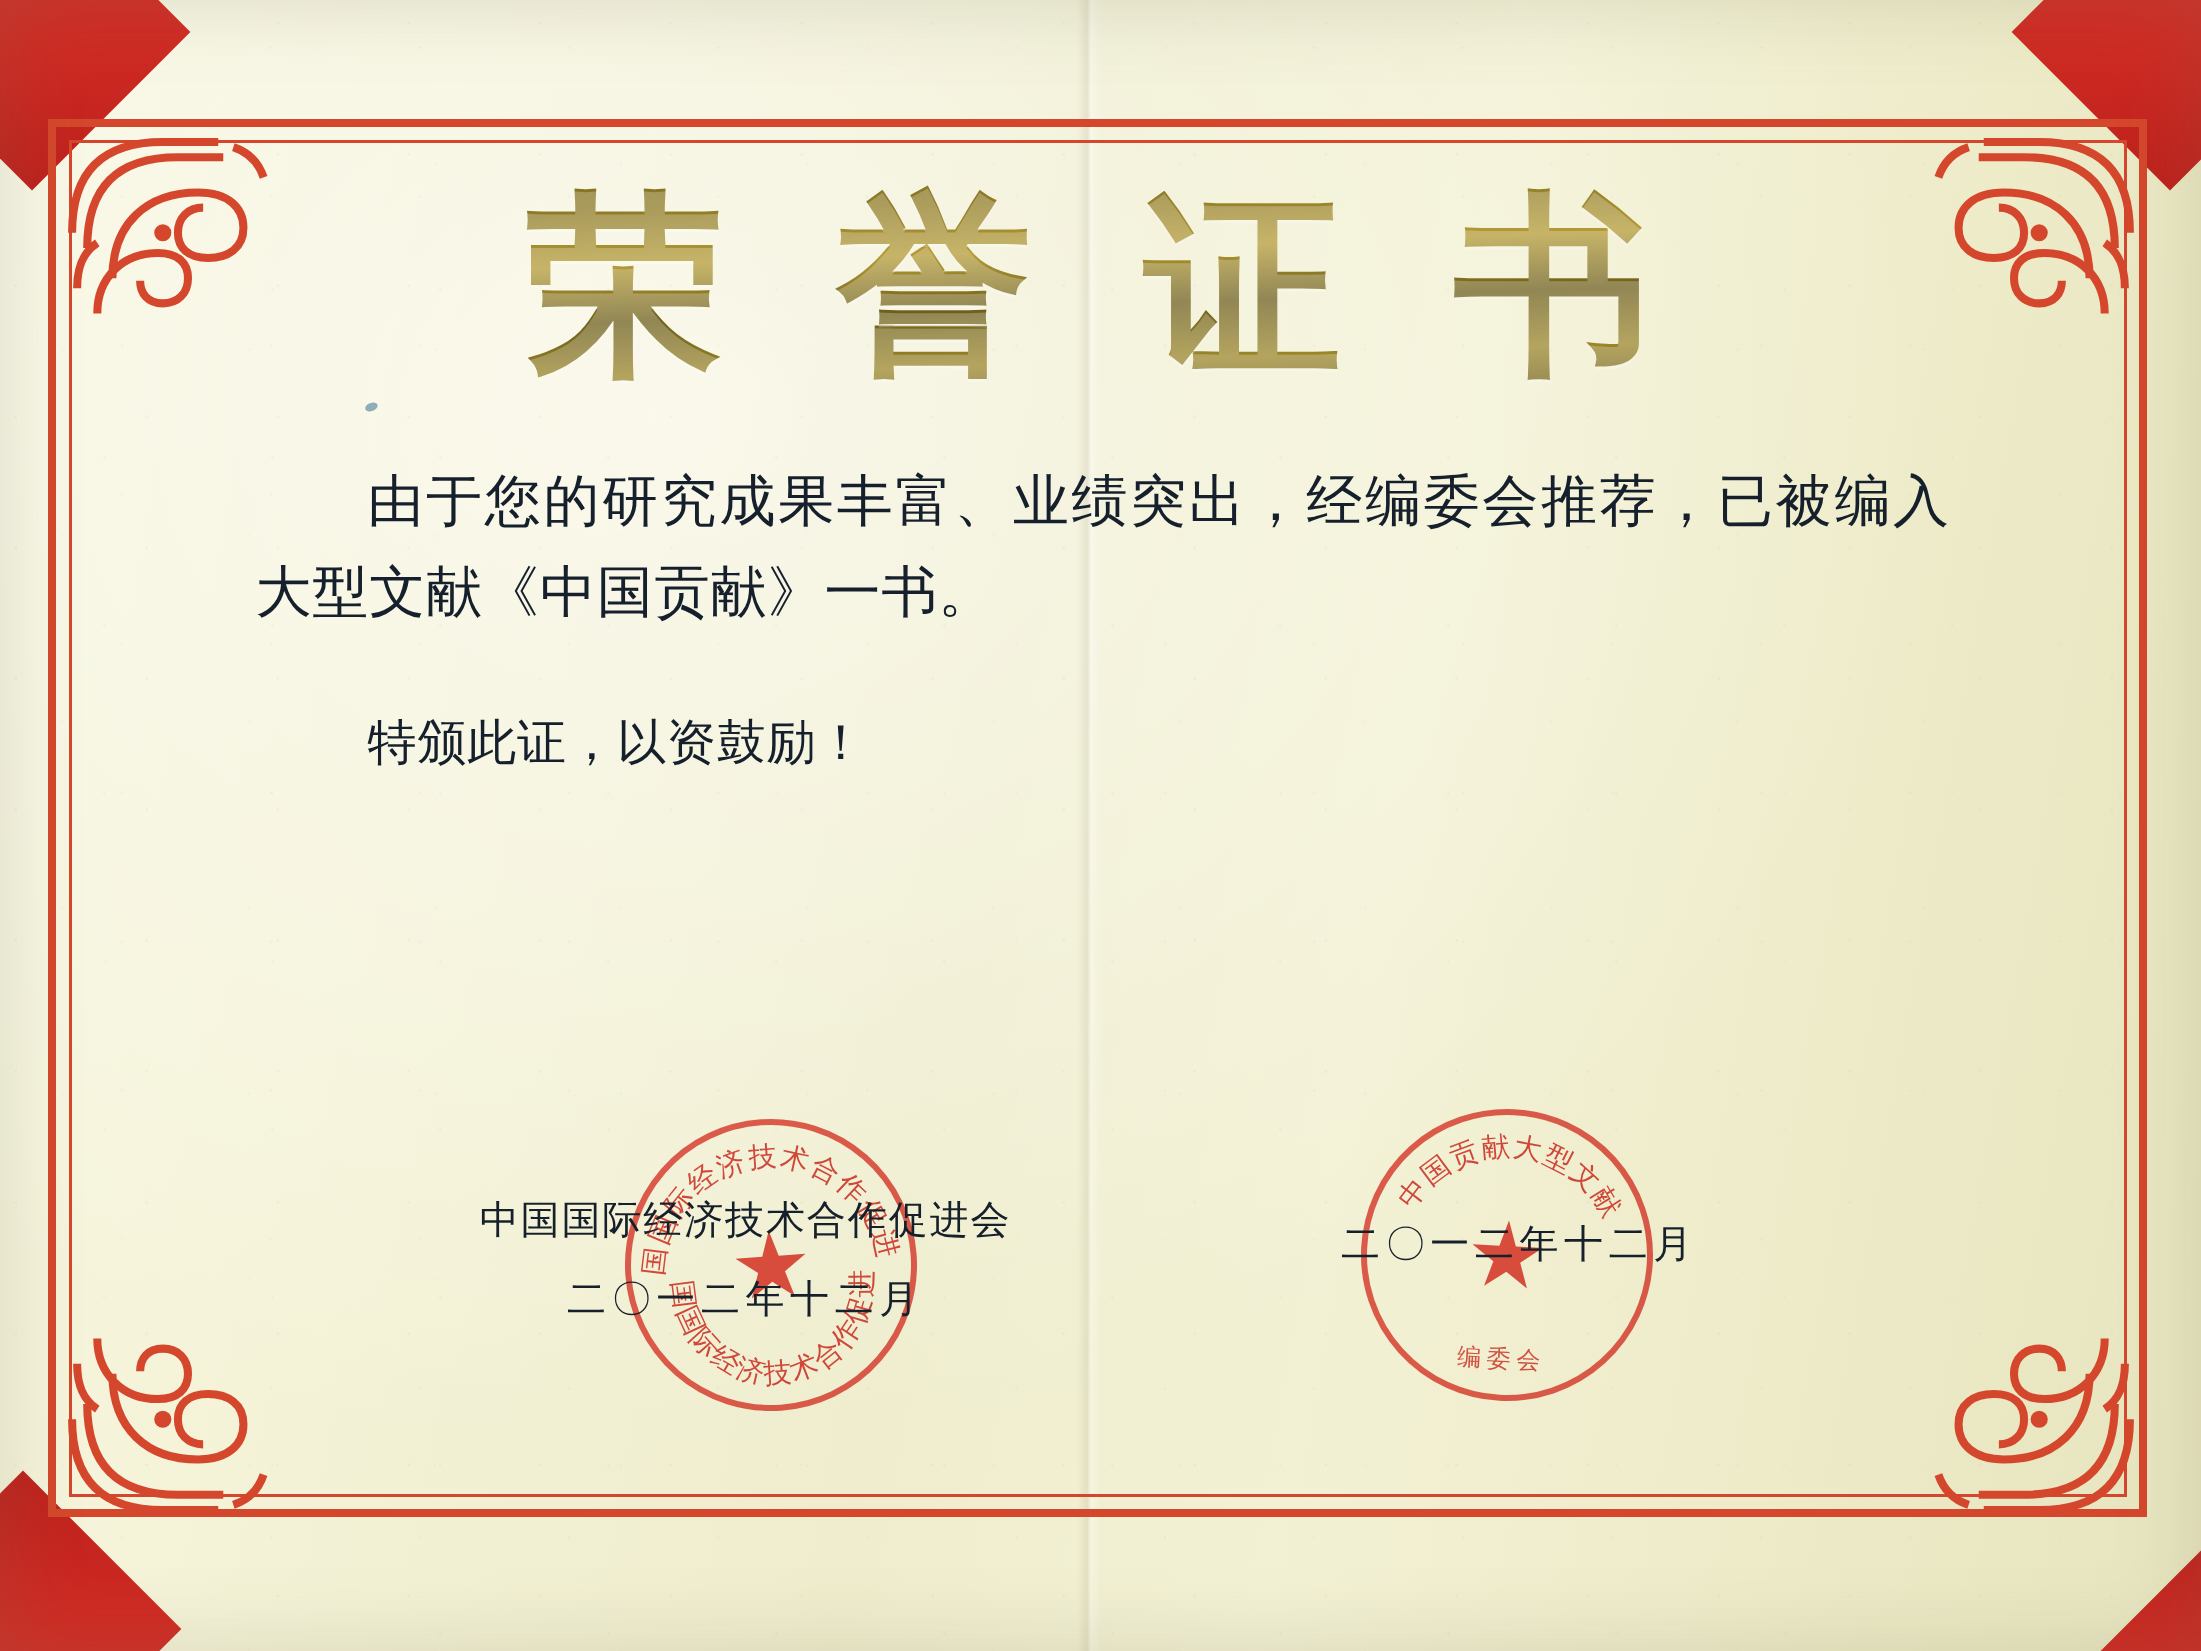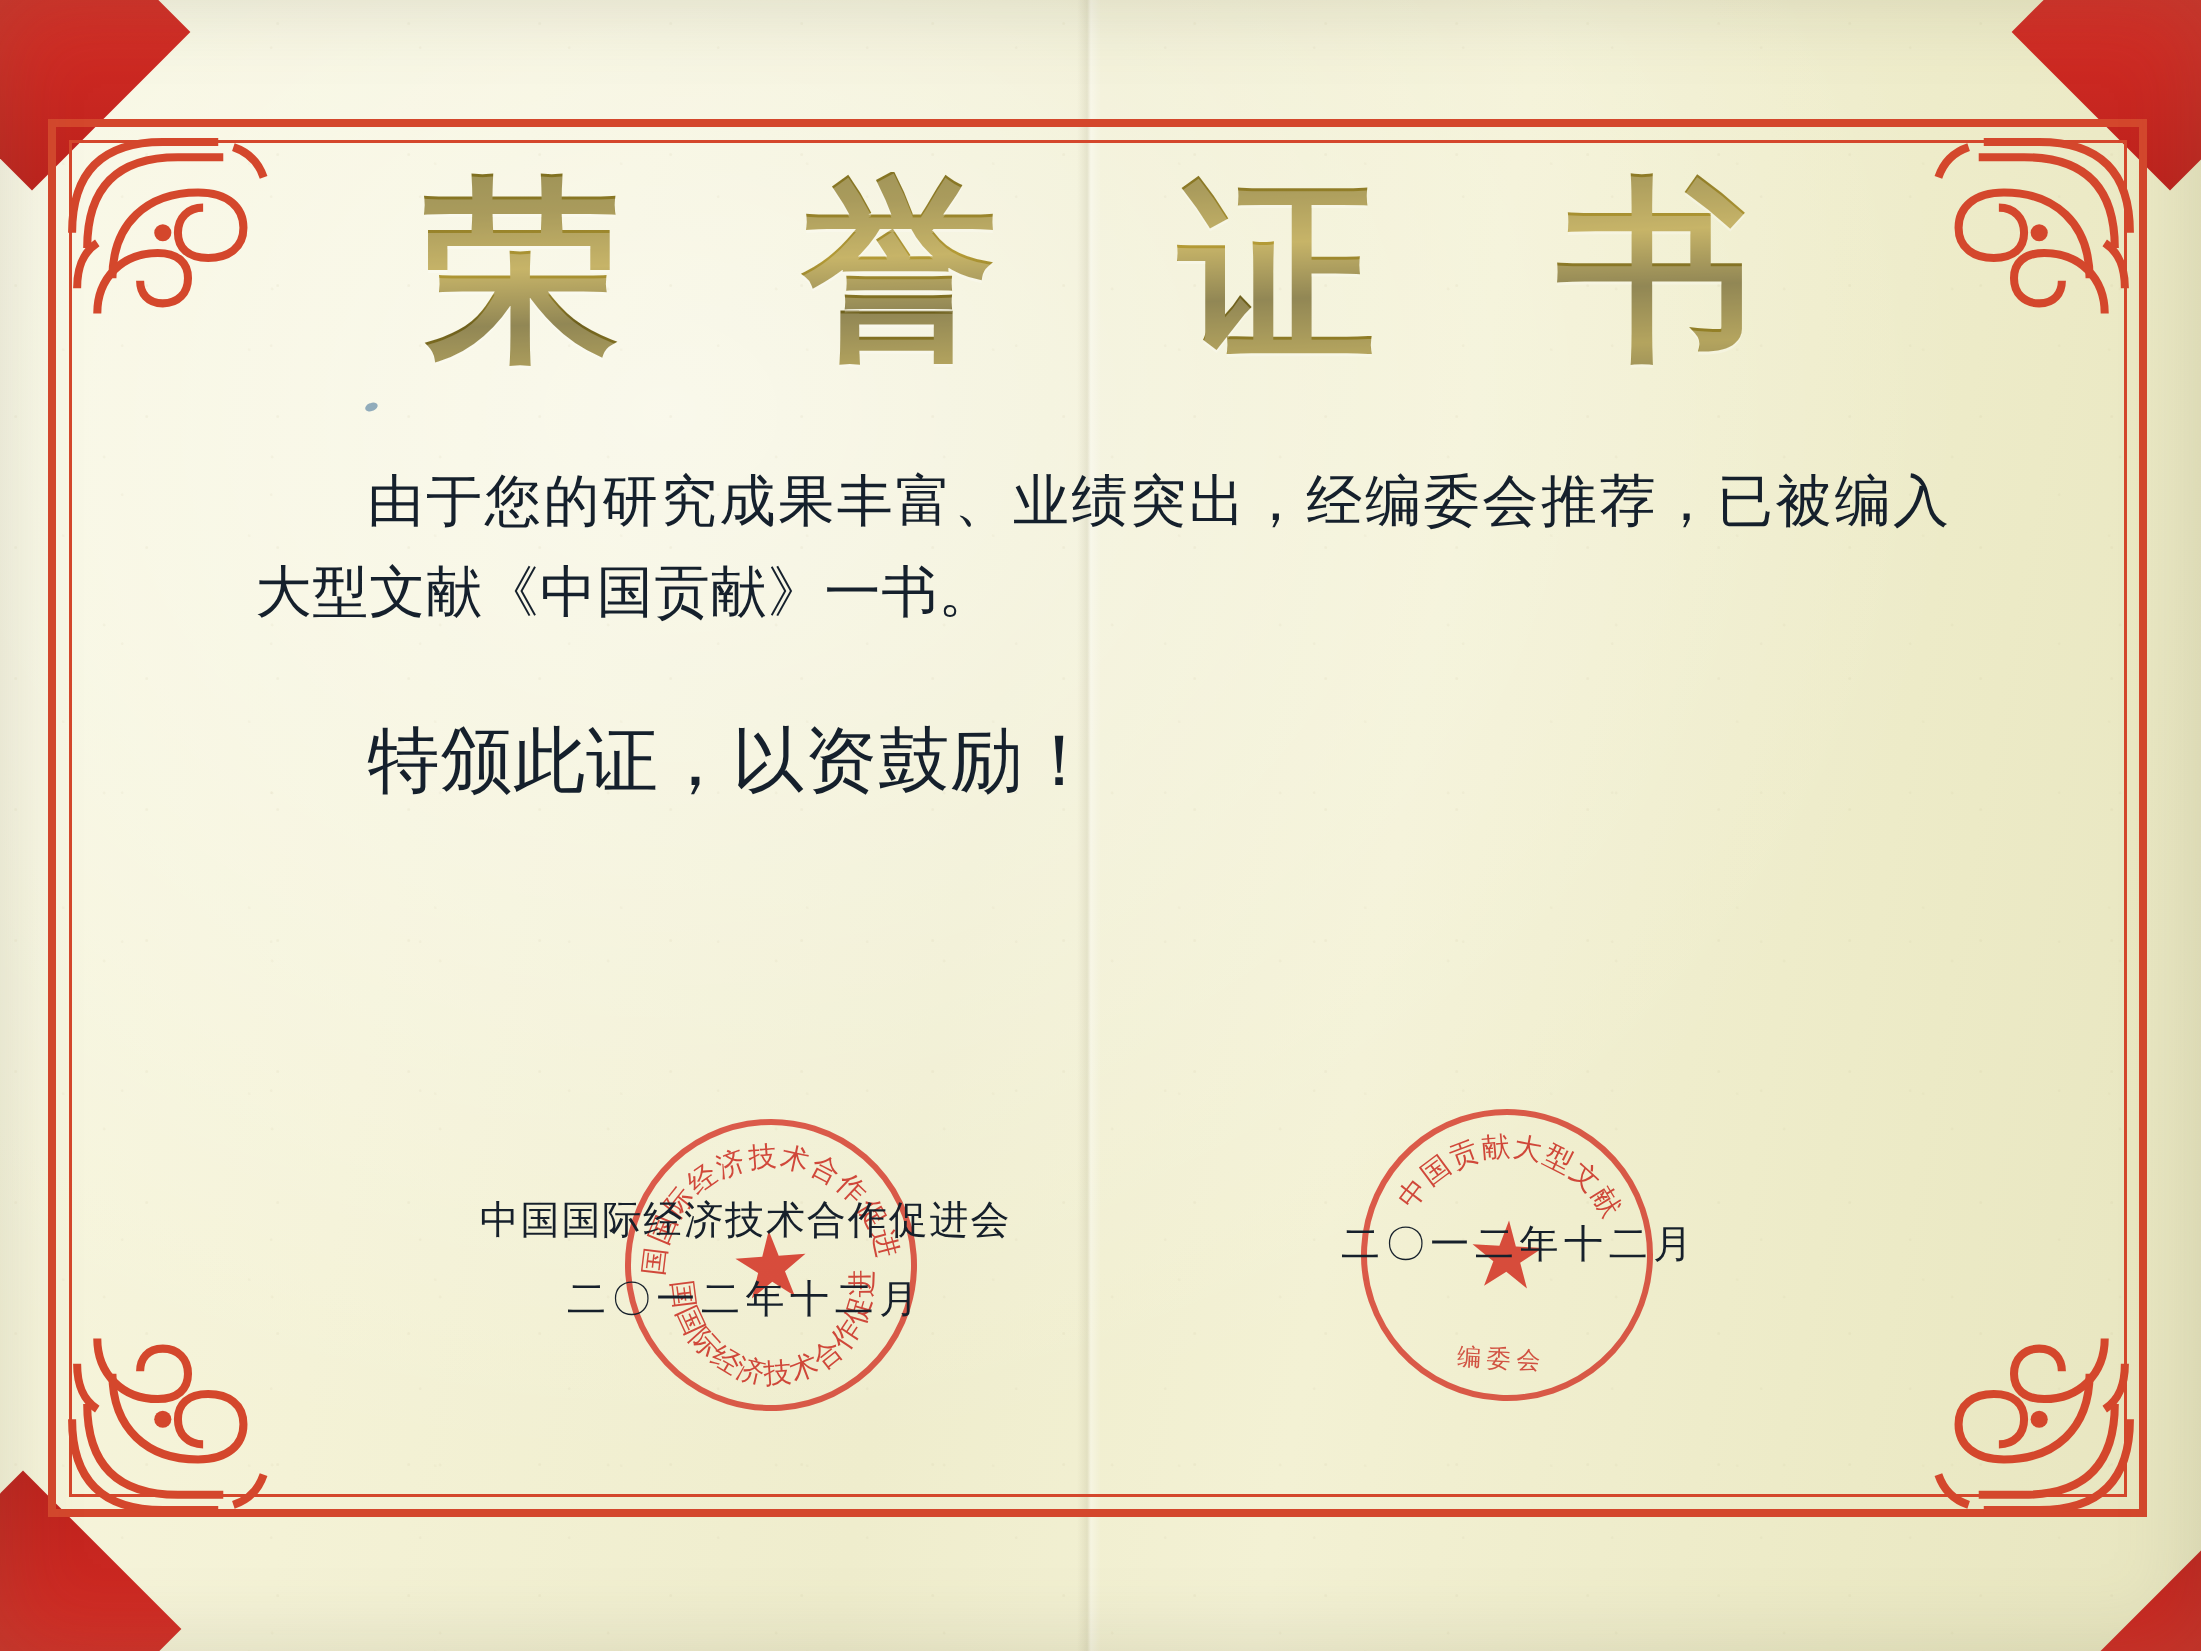--- a/index.html
+++ b/index.html
@@ -107,21 +107,21 @@
   .content {
     position: absolute;
     left: 233px; top: 172px;
     width: 1743px; height: 1296px;
   }
 
   .title {
     margin: 0;
     padding-top: 9.3px;
     text-align: center;
-    font-family: Liberation Mono, monospace;
+    font-family: Liberation Serif, serif;
     font-size: 196px;
     line-height: 1.08;
     letter-spacing: 32px;
     font-weight: 700;
     color: #6e6326;
     background: linear-gradient(178deg, #7c6d1f 0%, #8d7a26 18%, #b49b36 38%, #6d5f1c 58%, #9b8629 78%, #5e5217 100%);
     -webkit-background-clip: text;
     background-clip: text;
     -webkit-text-fill-color: transparent;
     text-shadow: 0 2.8px 0 rgba(255,255,255,0.25);
@@ -163,21 +163,21 @@
     line-height: 1.62;
     color: #15202c;
     text-indent: 112px;
     text-align: justify;
     letter-spacing: 0.9px;
   }
   .closing-text {
     margin-top: 69px;
     padding-left: 22.4px;
     font-family: "DejaVu Serif", "Liberation Serif", serif;
-    font-size: 72px;
+    font-size: 49px;
     line-height: 1.5;
     color: #15202c;
     text-indent: 112px;
     letter-spacing: 0.9px;
   }
 
   
   .signatures {
     position: absolute;
     left: 233px;

